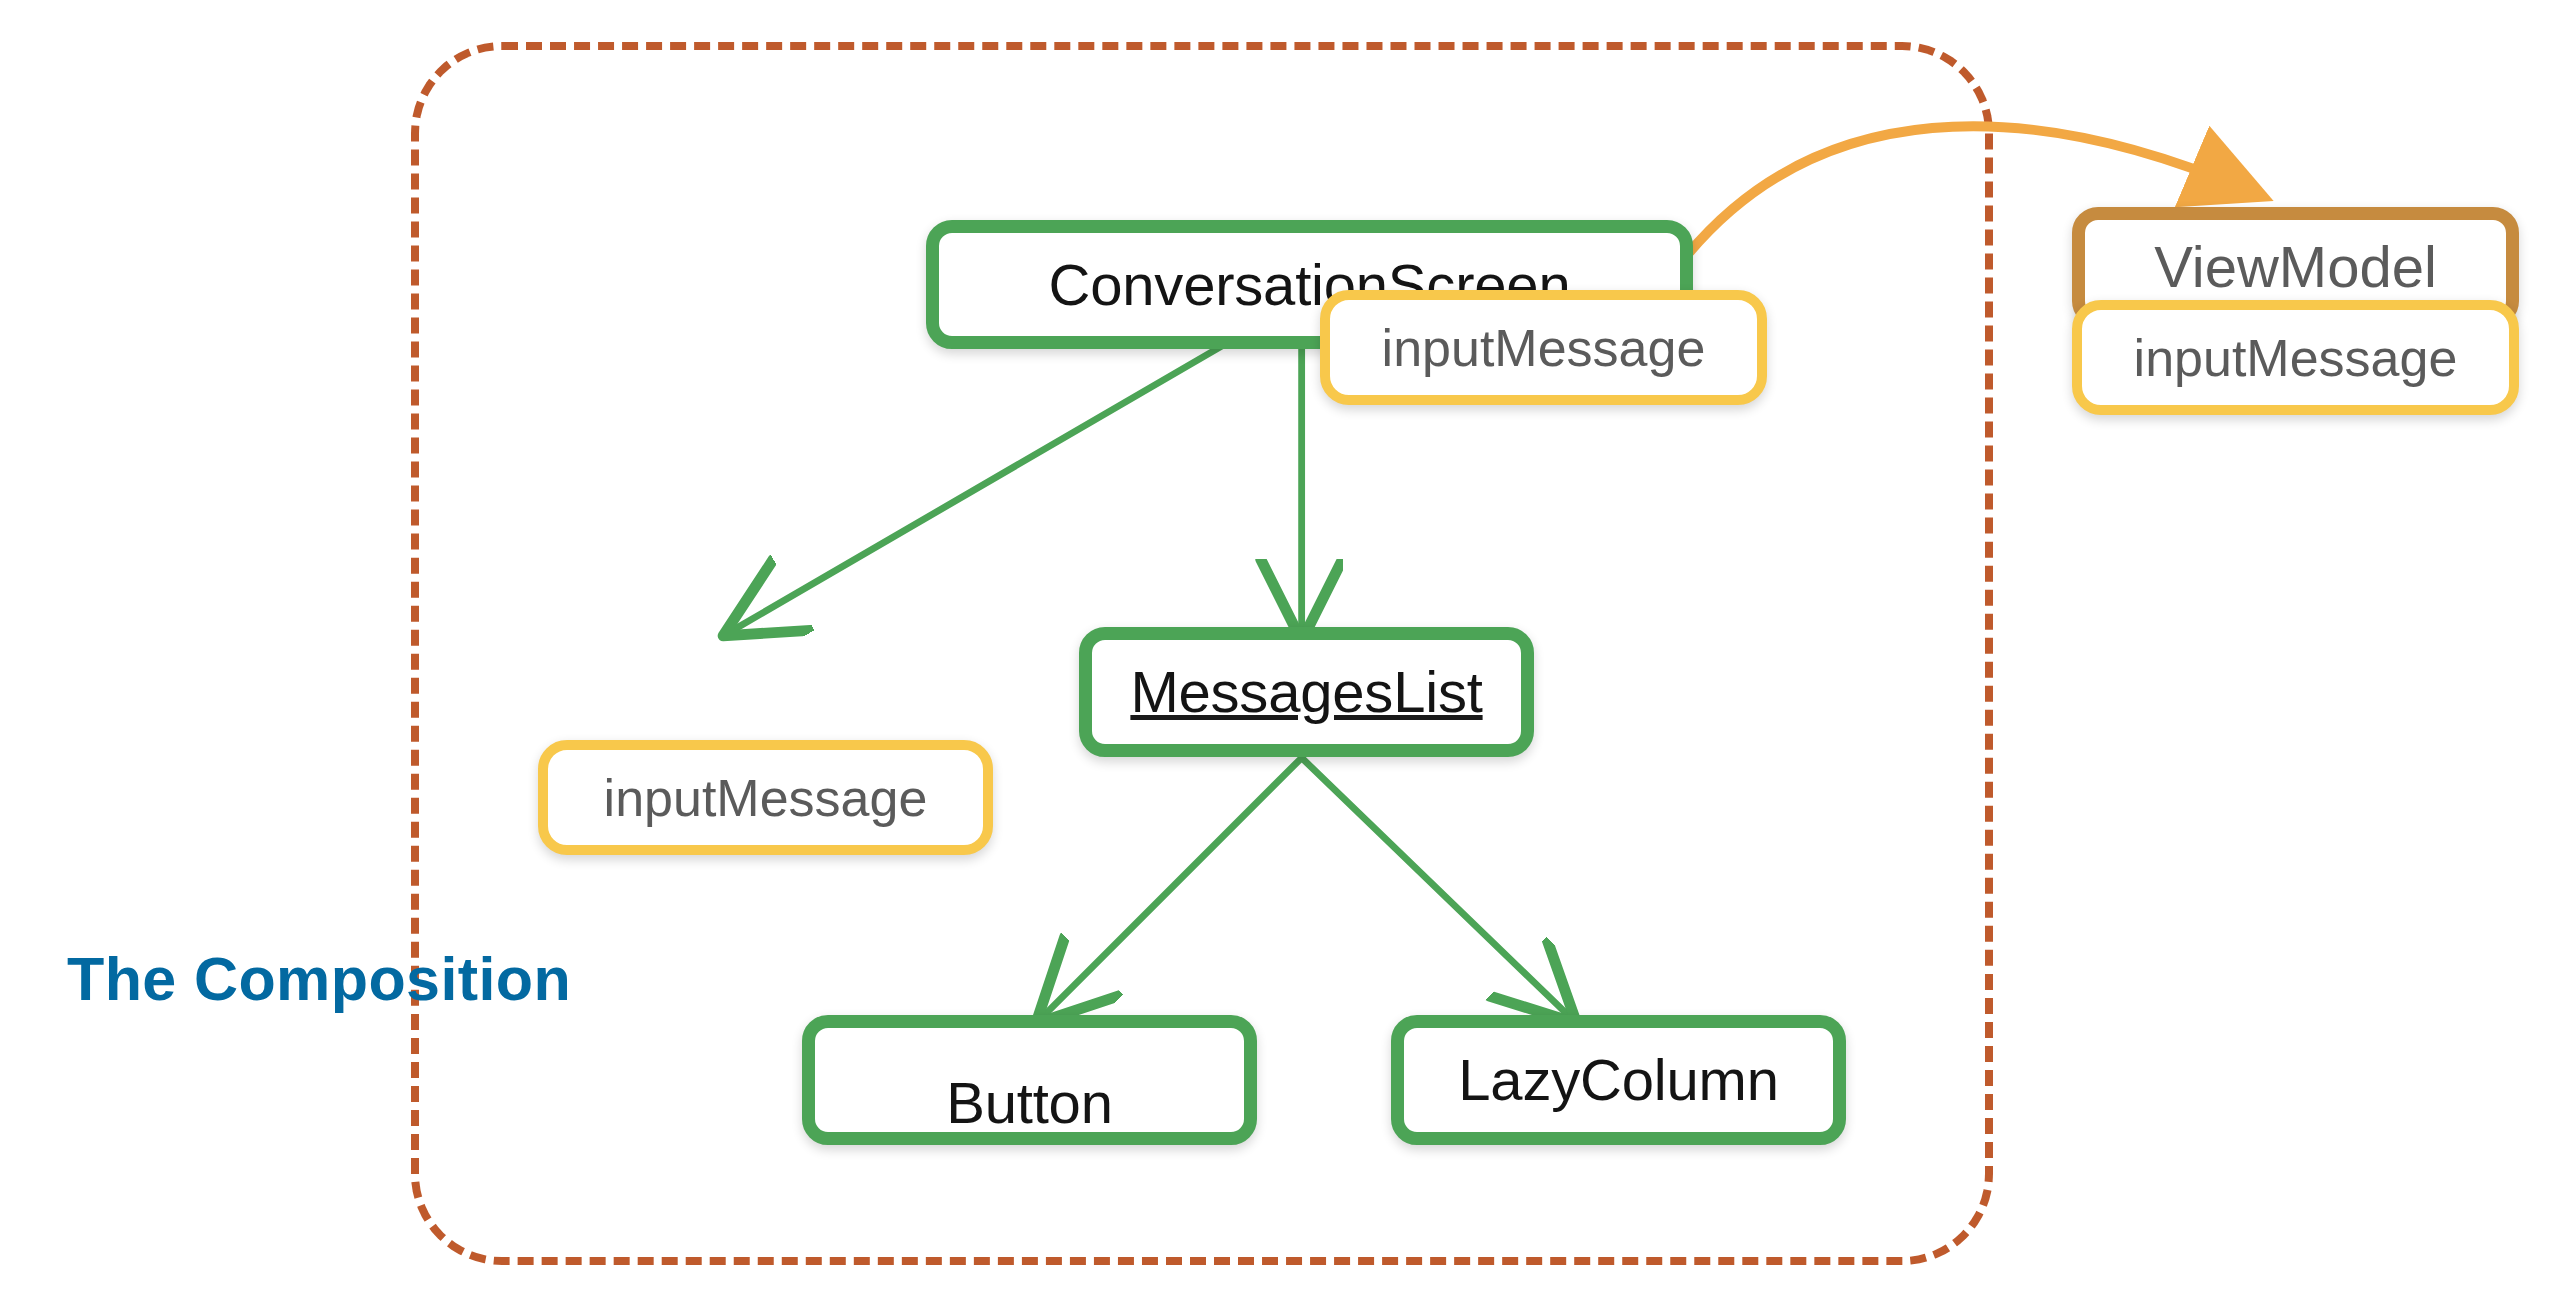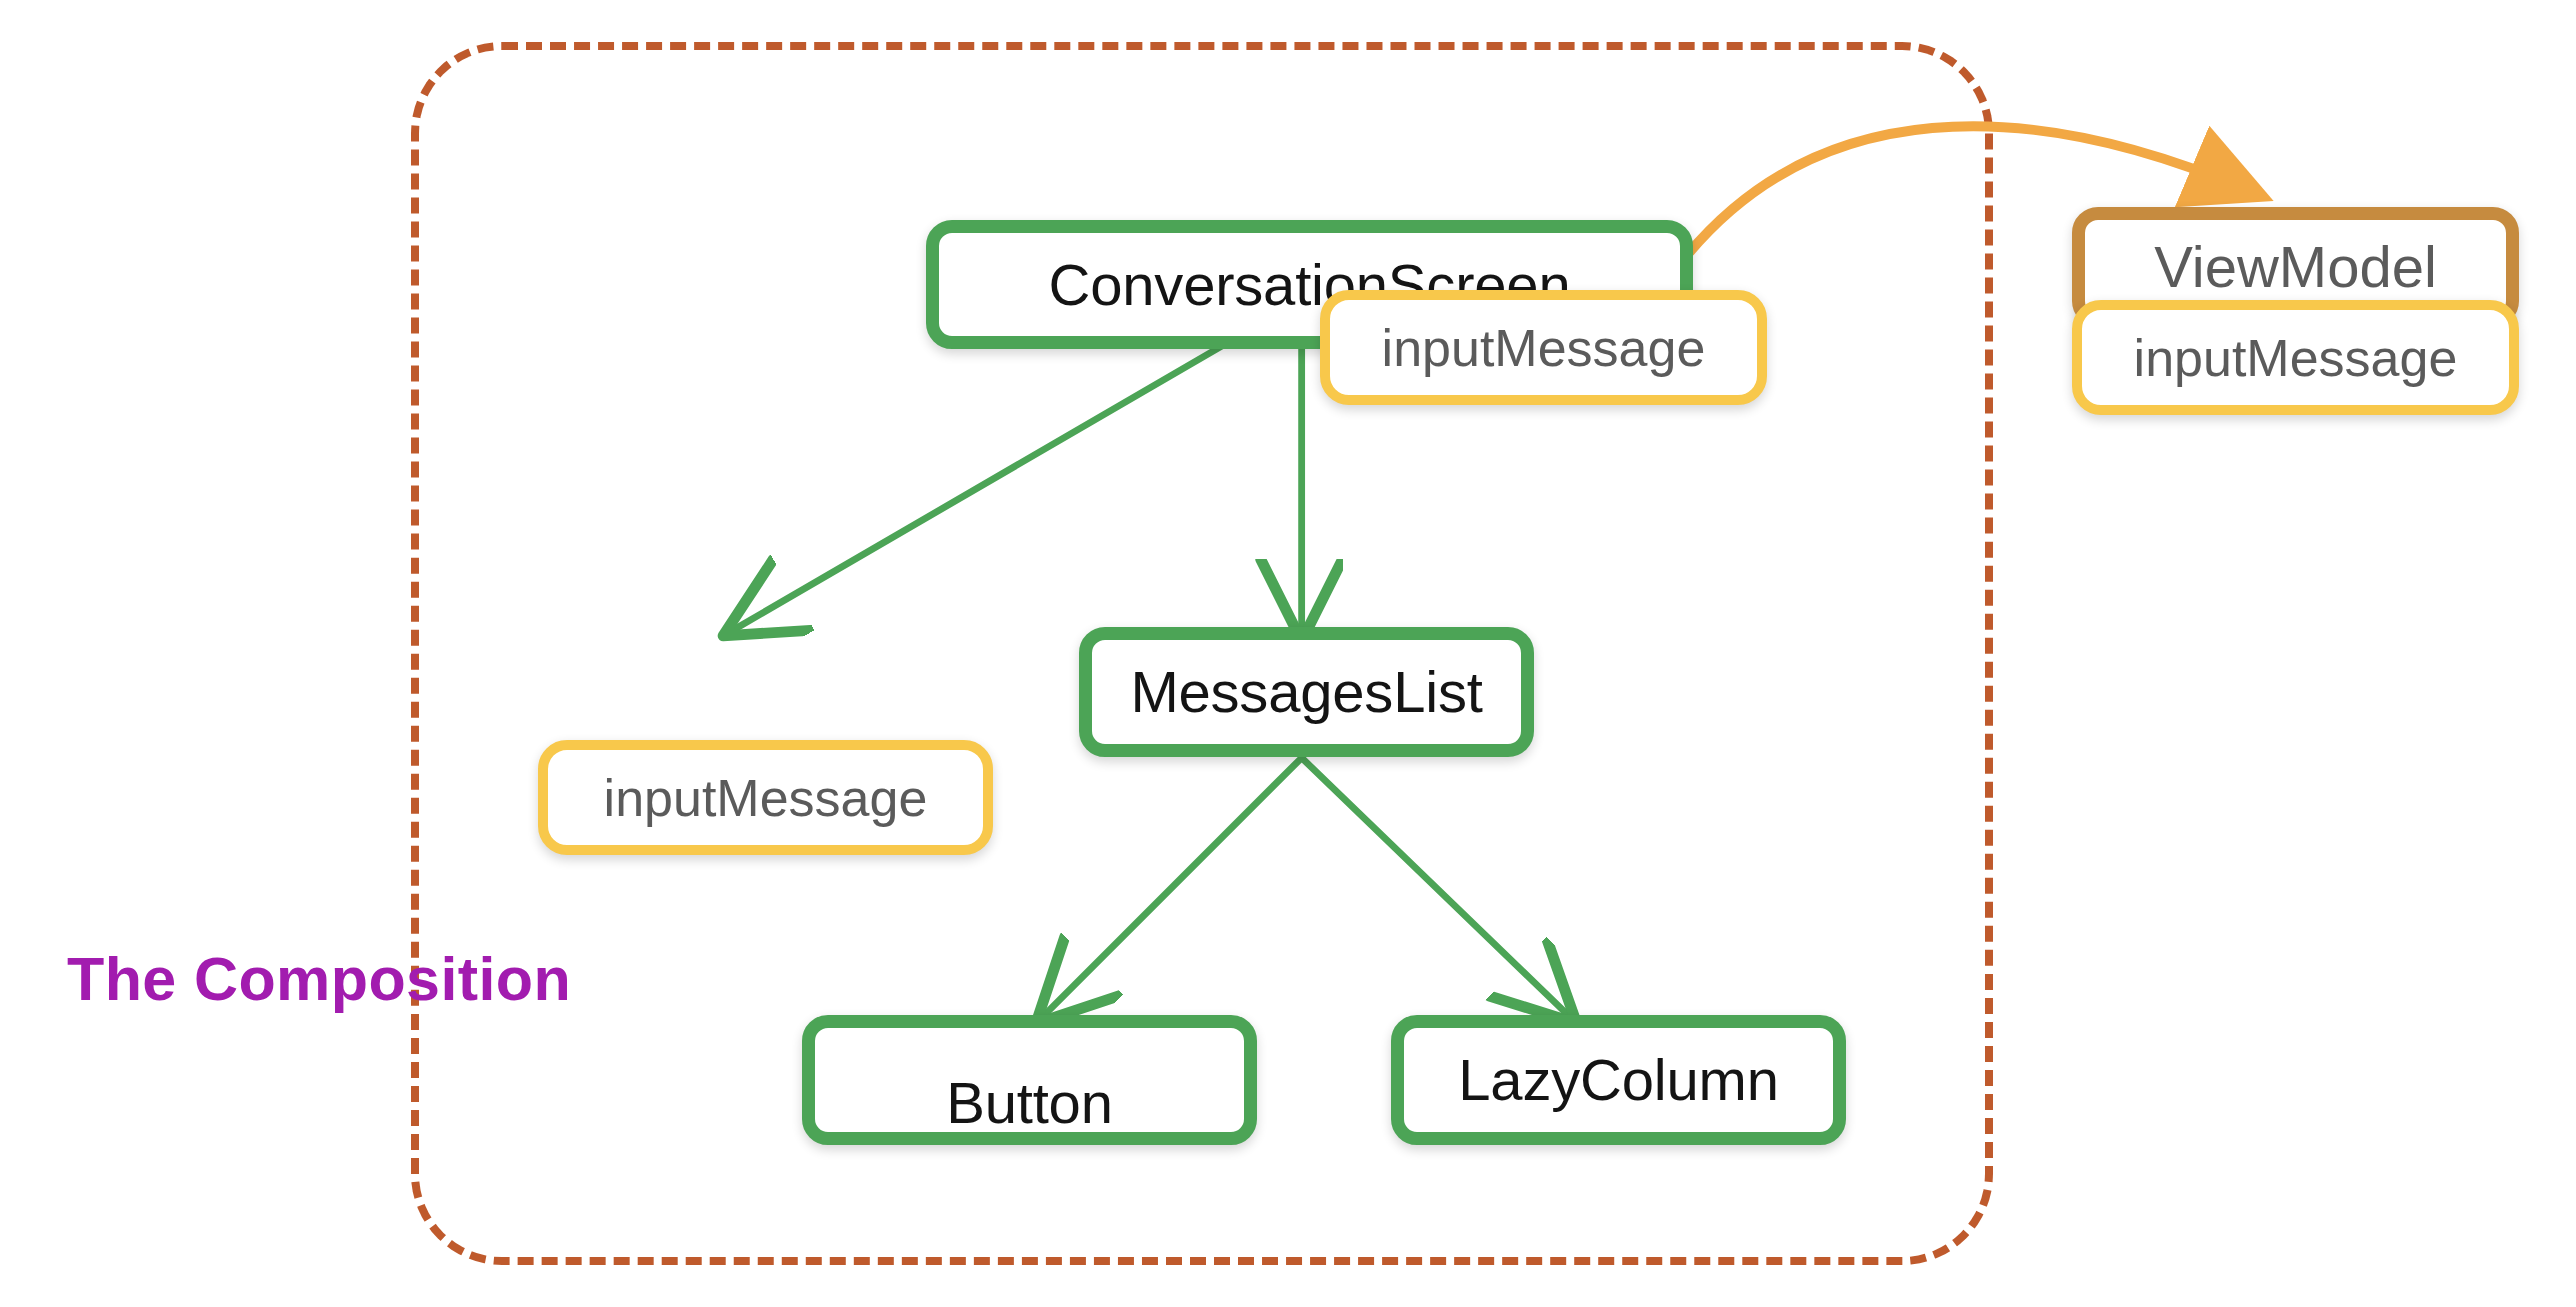--- a/index.html
+++ b/index.html
@@ -86,21 +86,21 @@
     background: transparent;
   }
 
   
   #composition-caption {
     position: absolute;
     left: 67px;
     top: 944px;
     font-size: 61px;
     font-weight: bold;
-    color: #a21caf;
+    color: #0369a1;
     letter-spacing: 0.4px;
     white-space: nowrap;
   }
 </style>
 </head>
 <body>
 
 <div id="stage">
 
   <div id="composition-boundary"></div>
@@ -143,21 +143,21 @@
 
   <div class="node yellow" style="left:2072px; top:300px; width:447px; height:115px; z-index:5;">
     <span class="label">inputMessage</span>
   </div>
 
 
   <div class="node yellow" style="left:538px; top:740px; width:455px; height:115px; z-index:5;">
     <span class="label">inputMessage</span>
   </div>
 
-  <div class="node green" style="left:1079px; top:627px; width:455px; height:130px;">
+  <div class="node green" style="left:1079px; top:627px; width:455px; height:130px;text-decoration:underline;">
     <span class="label">MessagesList</span>
   </div>
 
   <div class="node green" style="left:802px; top:1015px; width:455px; height:130px;align-items:flex-end;">
     <span class="label">Button</span>
   </div>
 
   <div class="node green" style="left:1391px; top:1015px; width:455px; height:130px;">
     <span class="label">LazyColumn</span>
   </div>

